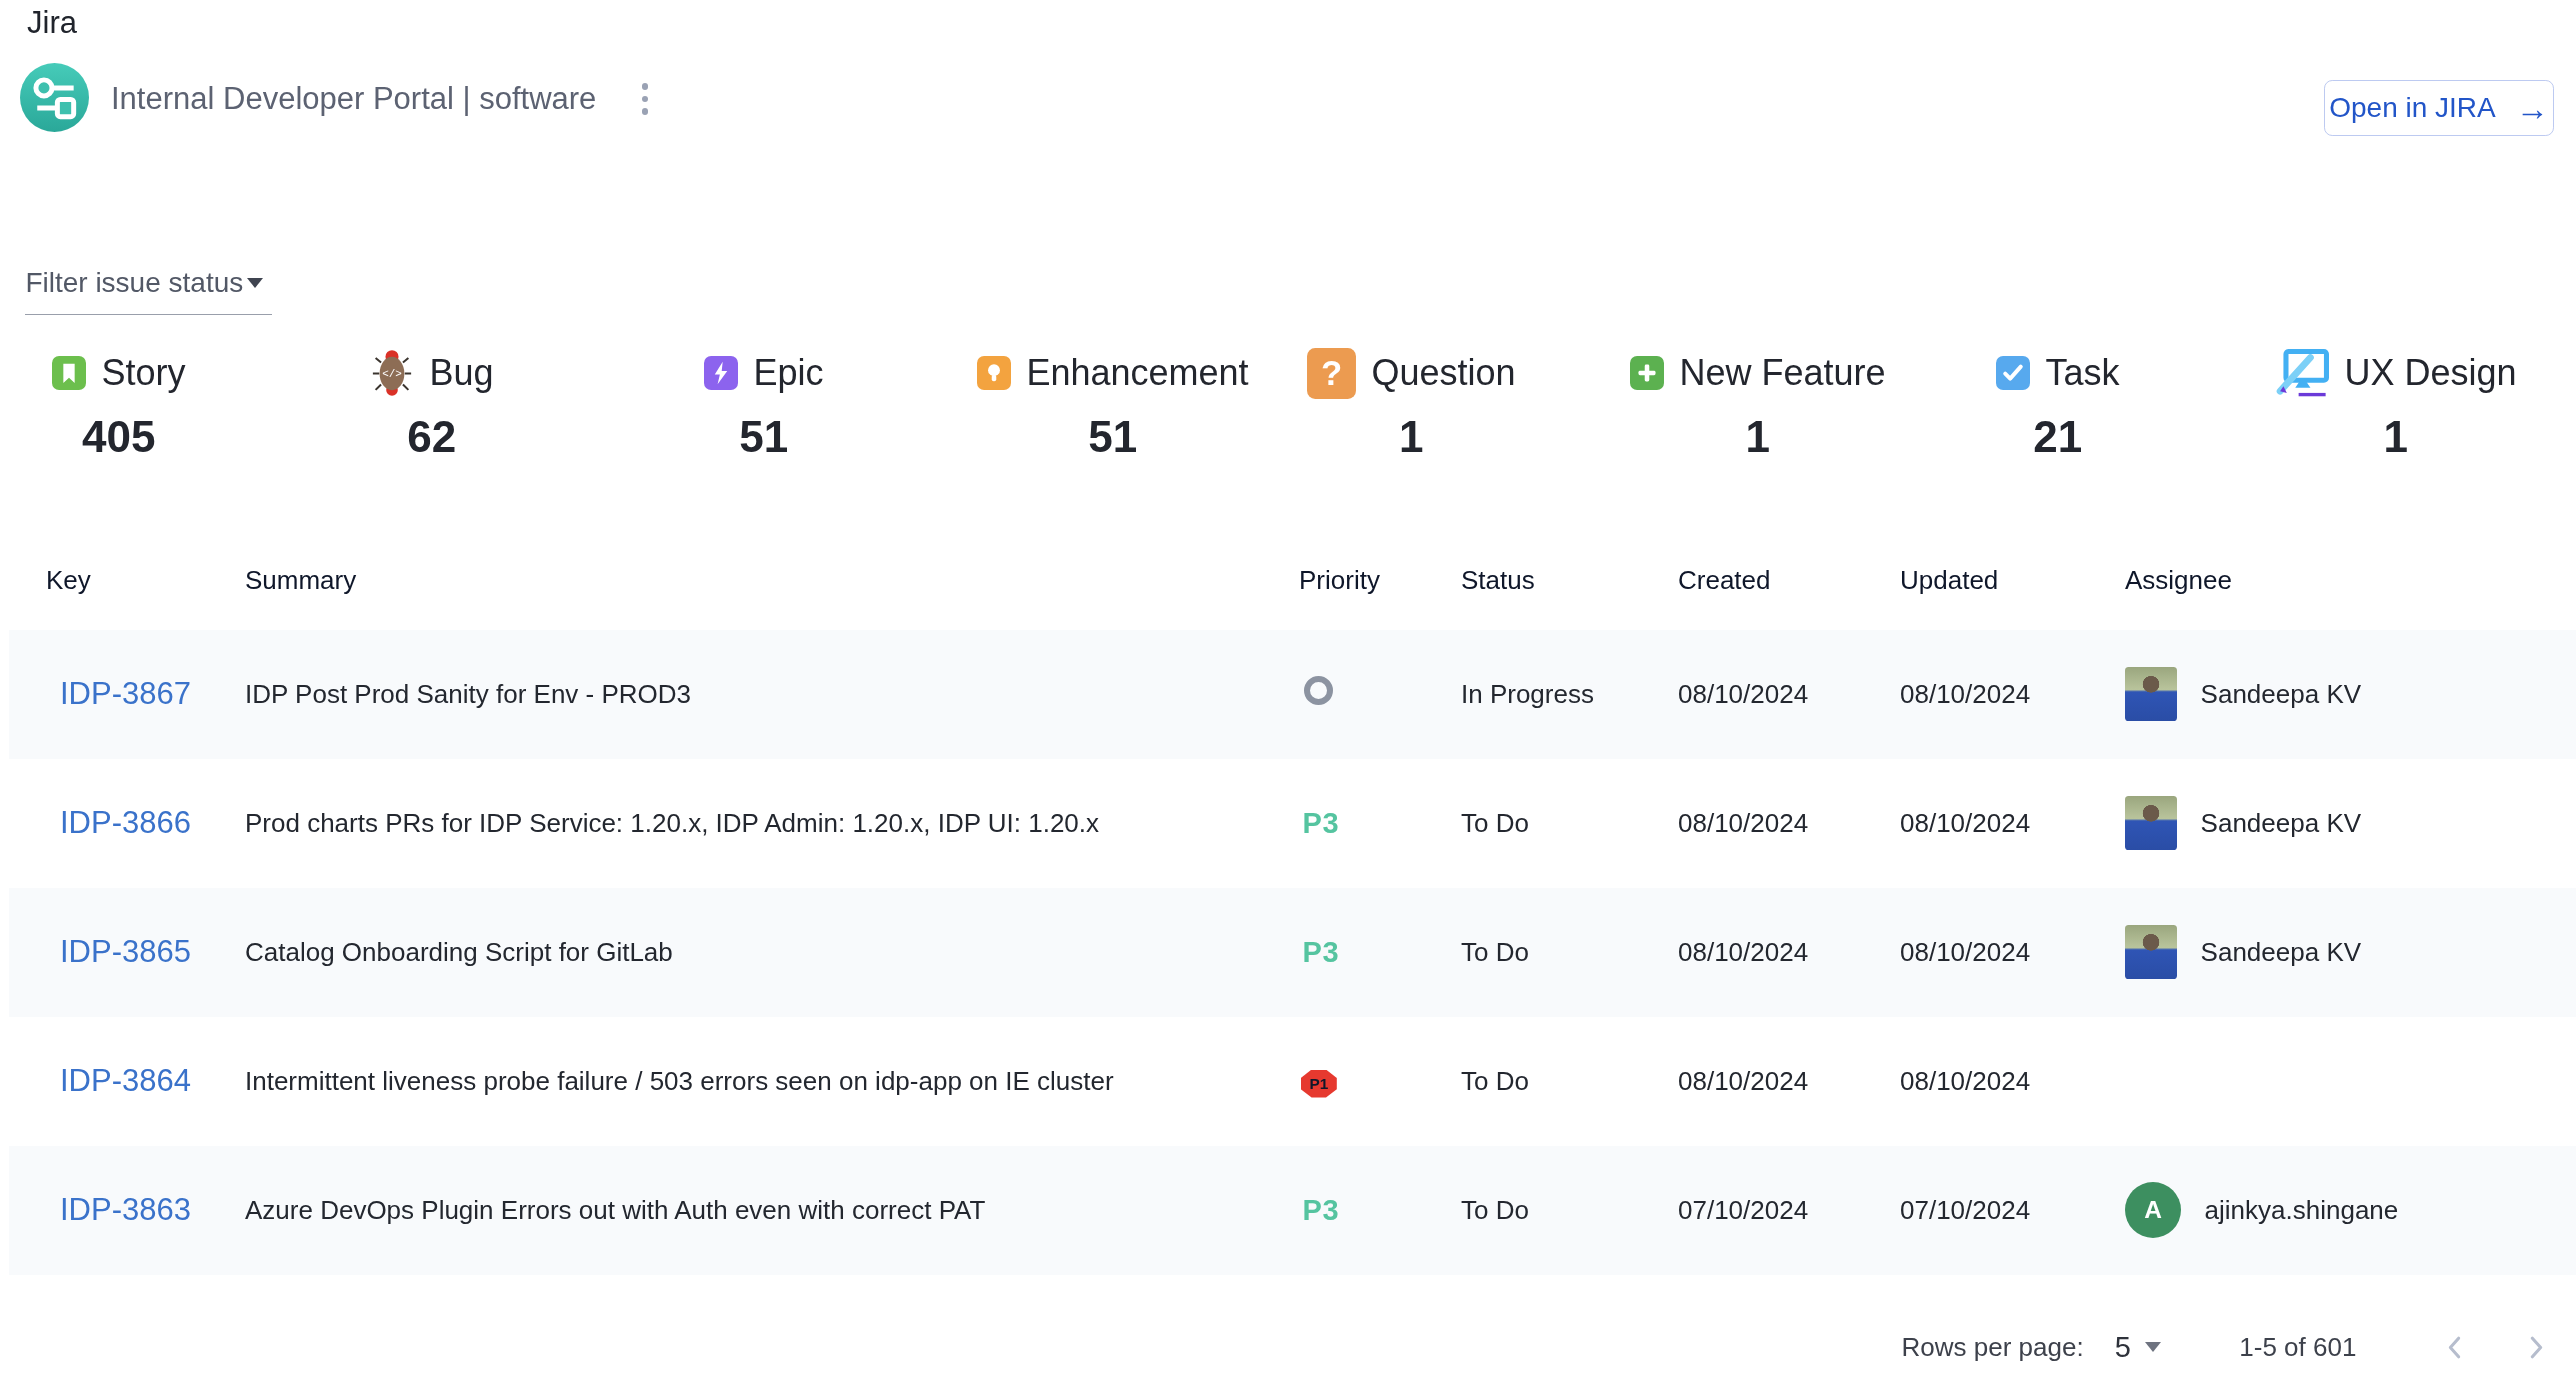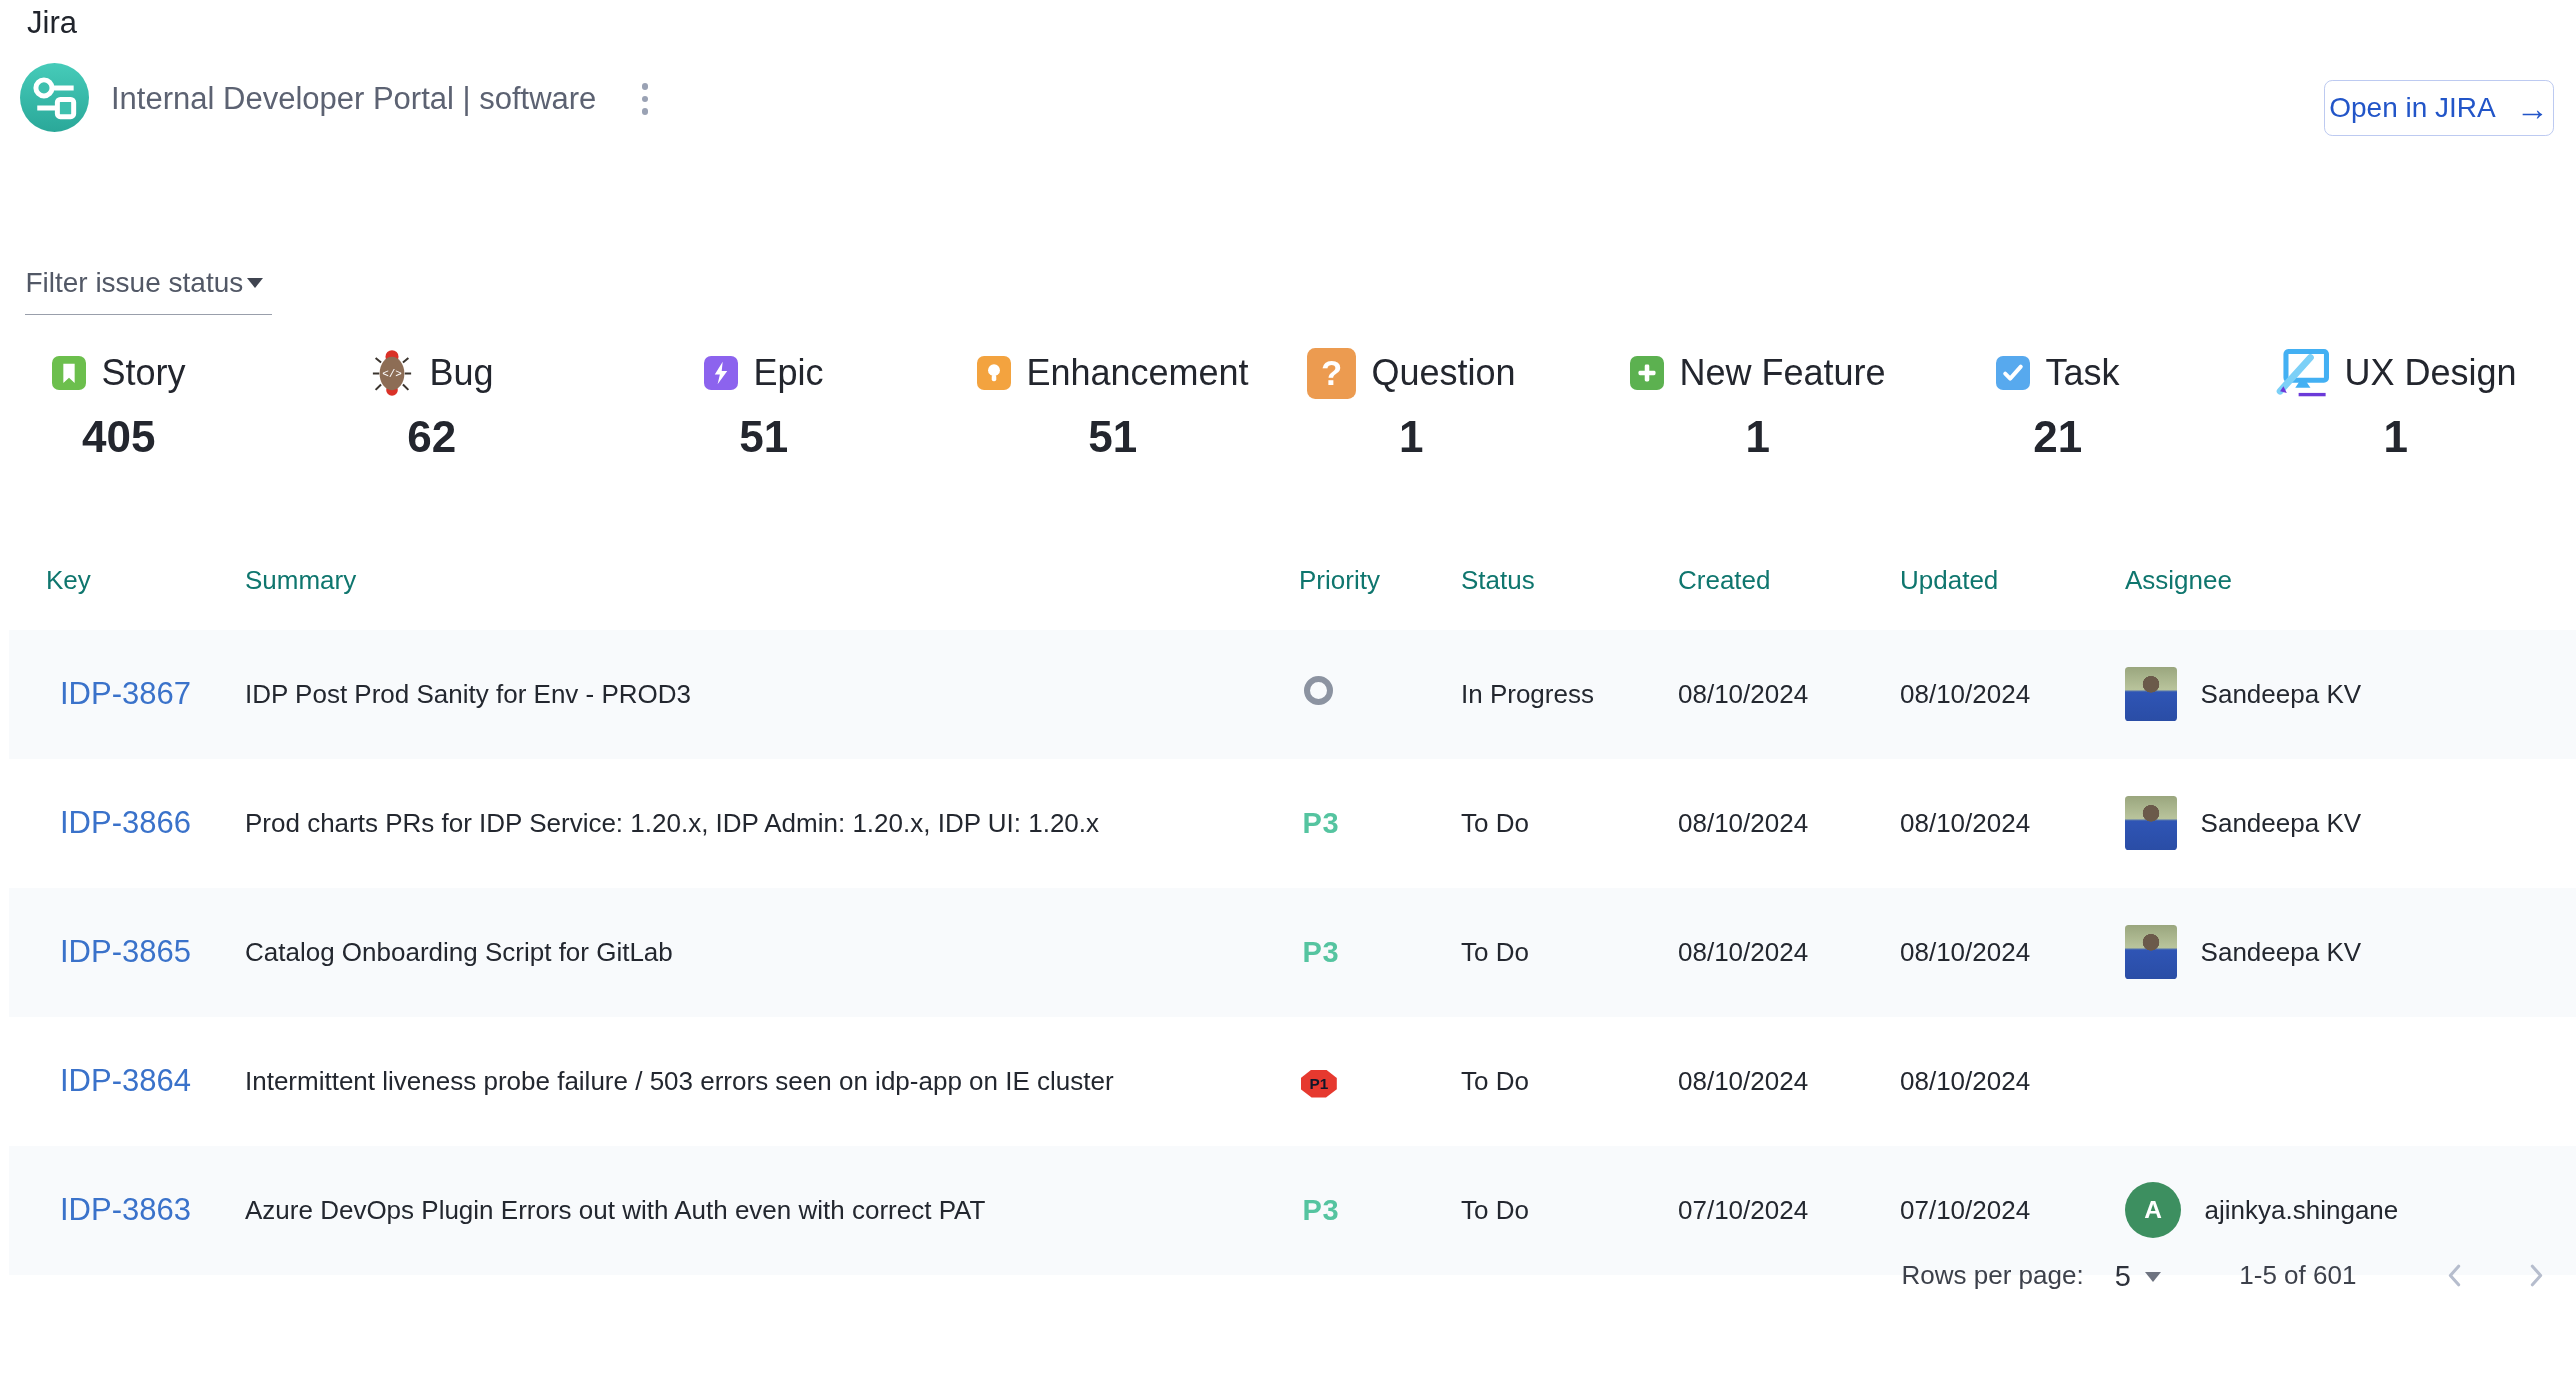--- a/index.html
+++ b/index.html
@@ -36,21 +36,21 @@
   .counter:nth-child(7){ left: 1996px; }.counter:nth-child(8){ left: 2275px; }
   .c-head { display: flex; align-items: center; gap: 15.4px; height: 56px; }
   .c-head .cicon { display: flex; align-items: center; }
   .clabel { font-size: 36px; color: #23262e; white-space: nowrap; }
   .ccount { margin-top: 11px; font-size: 44px; font-weight: 700; color: #23262e; }
 
   
   .table { position: absolute; left: 9px; top: 555px; width: 2567px; }
   .thead, .trow { display: grid; grid-template-columns: 199px 1054px 162px 217px 222px 225px auto;
     padding-left: 37px; align-items: center; }
-  .thead { height: 51px; font-size: 26px; color: #0f766e; }
+  .thead { height: 51px; font-size: 26px; color: #0f172a; }
   .tbody .trow { height: 129px; font-size: 26px; }
   .tbody { margin-top: 23.6px; }
   .trow:nth-child(odd) { background: #f8fafc; }
   .key-link { color: #3a72ca; cursor: pointer; text-decoration: none; font-size: 31px; margin-left: 14px; }
   .summary-cell { color: #23272f; }
   .ring { display: inline-block; width: 29px; height: 29px; border-radius: 50%;
     border: 6.3px solid #8c93a1; margin-left: 5.4px; }
   .p3 { font-size: 29px; font-weight: 800; color: #55c4a0; letter-spacing: 0.5px; margin-left: 3.6px; text-align: right; }
   .p1 { display: inline-flex; align-items: center; justify-content: center; width: 36px; height: 28px;
     background: #e6392f; color: #0f172a; font-size: 15.4px; font-weight: 700; margin-left: 1.8px;
@@ -58,22 +58,22 @@
   .assignee-cell { display: flex; align-items: center; gap: 23.6px; }
   .avatar-photo { width: 52px; height: 54px; border-radius: 3.6px; flex: 0 0 auto;
     background:
       radial-gradient(circle at 50% 32%, #6b5a4a 0 18%, transparent 19%),
       linear-gradient(180deg, #9aa67e 0%, #b9c49c 42%, #2f55b5 46%, #2a4da6 100%); }
   .avatar-circle { width: 56px; height: 56px; border-radius: 50%; flex: 0 0 auto;
     display: flex; align-items: center; justify-content: center;
     color: #fff; font-size: 24.5px; font-weight: 600; }
 
   
-  .pagination { position: absolute; right: 23.6px; top: 1260px; height: 60px;
-    display: flex; align-items: flex-start; }
+  .pagination { position: absolute; right: 23.6px; top: 1317px; height: 60px;
+    display: flex; align-items: center; }
   .pg-label { font-size: 26px; color: #3d414b; }
   .pg-select { margin-left: 31px; display: flex; align-items: center; gap: 14.5px; cursor: pointer; }
   .pg-select .val { font-size: 29px; color: #2e323b; }
   .pg-select .caret { width: 0; height: 0; border-left: 8.2px solid transparent;
     border-right: 8.2px solid transparent; border-top: 10px solid #6e7380; }
   .pg-range { margin-left: 78px; font-size: 26px; color: #3d414b; }
   .pg-prev { margin-left: 83px; } .pg-next { margin-left: 51px; }
   .pg-prev, .pg-next { cursor: pointer; display: flex; align-items: center; }
 </style>
 </head>

